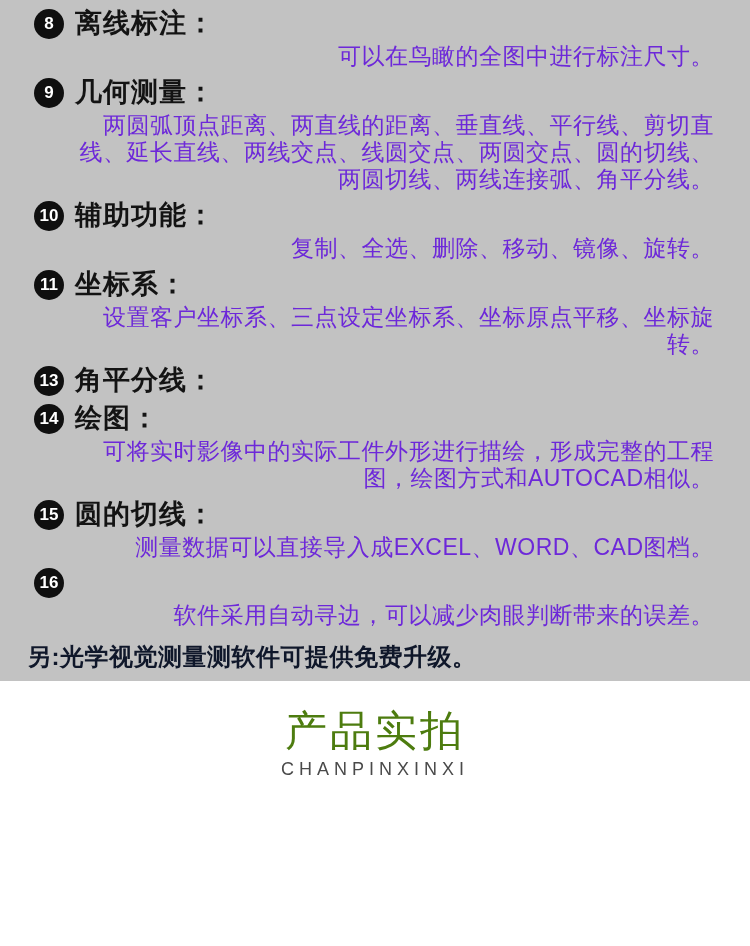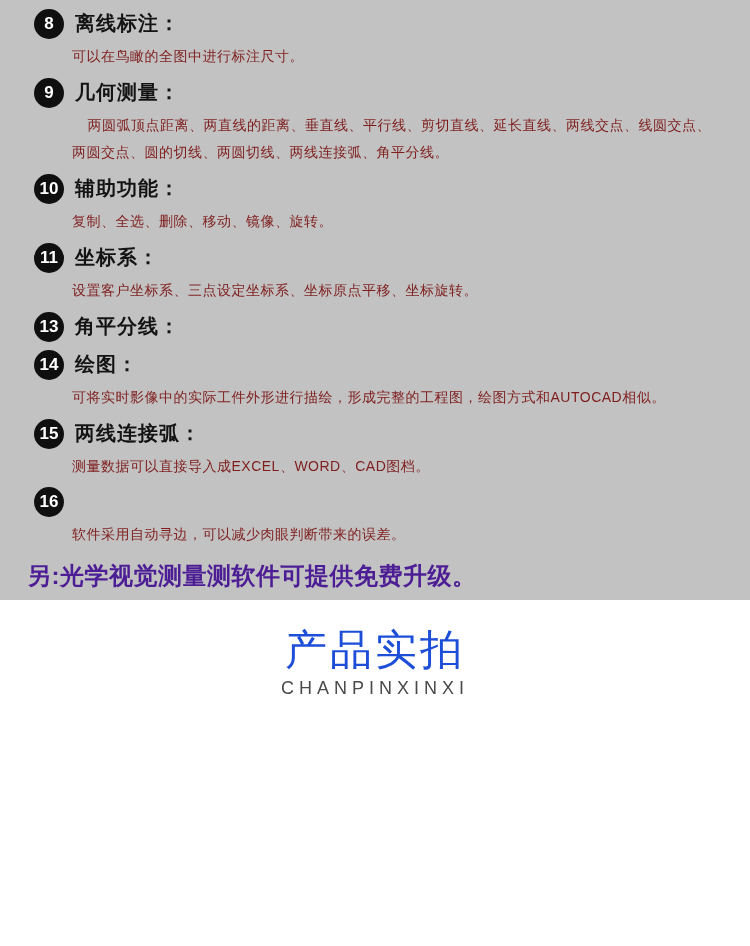--- a/index.html
+++ b/index.html
@@ -29,49 +29,50 @@
     background: #0f0f0f;
     color: #ffffff;
     font-weight: bold;
     font-size: 17px;
     display: flex;
     align-items: center;
     justify-content: center;
     margin-right: 11px;
   }
   .feature-title {
-    font-size: 20px;
+    font-size: 27px;
     font-weight: bold;
     color: #131313;
     letter-spacing: 1px;
     line-height: 31px;
   }
   .feature-desc {
     margin: 4px 36px 0 72px;
-    font-size: 14px;
+    font-size: 23px;
     line-height: 27px;
-    color: #7f1d1d;
+    color: #6d28d9;
     letter-spacing: 0.5px;
+    text-align: right;
   }
   .feature-desc.indented { text-indent: 1.1em; }
   .upgrade-note {
     margin: 12px 30px 0 27px;
     font-size: 24px;
     font-weight: bold;
-    color: #4c1d95;
+    color: #0f172a;
     letter-spacing: 0.5px;
   }
   .photo-header {
     background: #ffffff;
     text-align: center;
     padding: 27px 0 14px;
   }
   .photo-title {
     font-size: 42px;
-    color: #1d4ed8;
+    color: #4d7c0f;
     letter-spacing: 3px;
     line-height: 46px;
   }
   .photo-sub {
     font-size: 18px;
     color: #4a4a4a;
     letter-spacing: 5px;
     margin-top: 5px;
   }
 </style>
@@ -124,21 +125,21 @@
     <div class="feature-head">
       <span class="badge">14</span>
       <span class="feature-title">绘图：</span>
     </div>
     <p class="feature-desc">可将实时影像中的实际工件外形进行描绘，形成完整的工程图，绘图方式和AUTOCAD相似。</p>
   </div>
 
   <div class="feature">
     <div class="feature-head">
       <span class="badge">15</span>
-      <span class="feature-title">两线连接弧：</span>
+      <span class="feature-title">圆的切线：</span>
     </div>
     <p class="feature-desc">测量数据可以直接导入成EXCEL、WORD、CAD图档。</p>
   </div>
 
   <div class="feature">
     <div class="feature-head">
       <span class="badge">16</span>
     </div>
     <p class="feature-desc">软件采用自动寻边，可以减少肉眼判断带来的误差。</p>
   </div>

